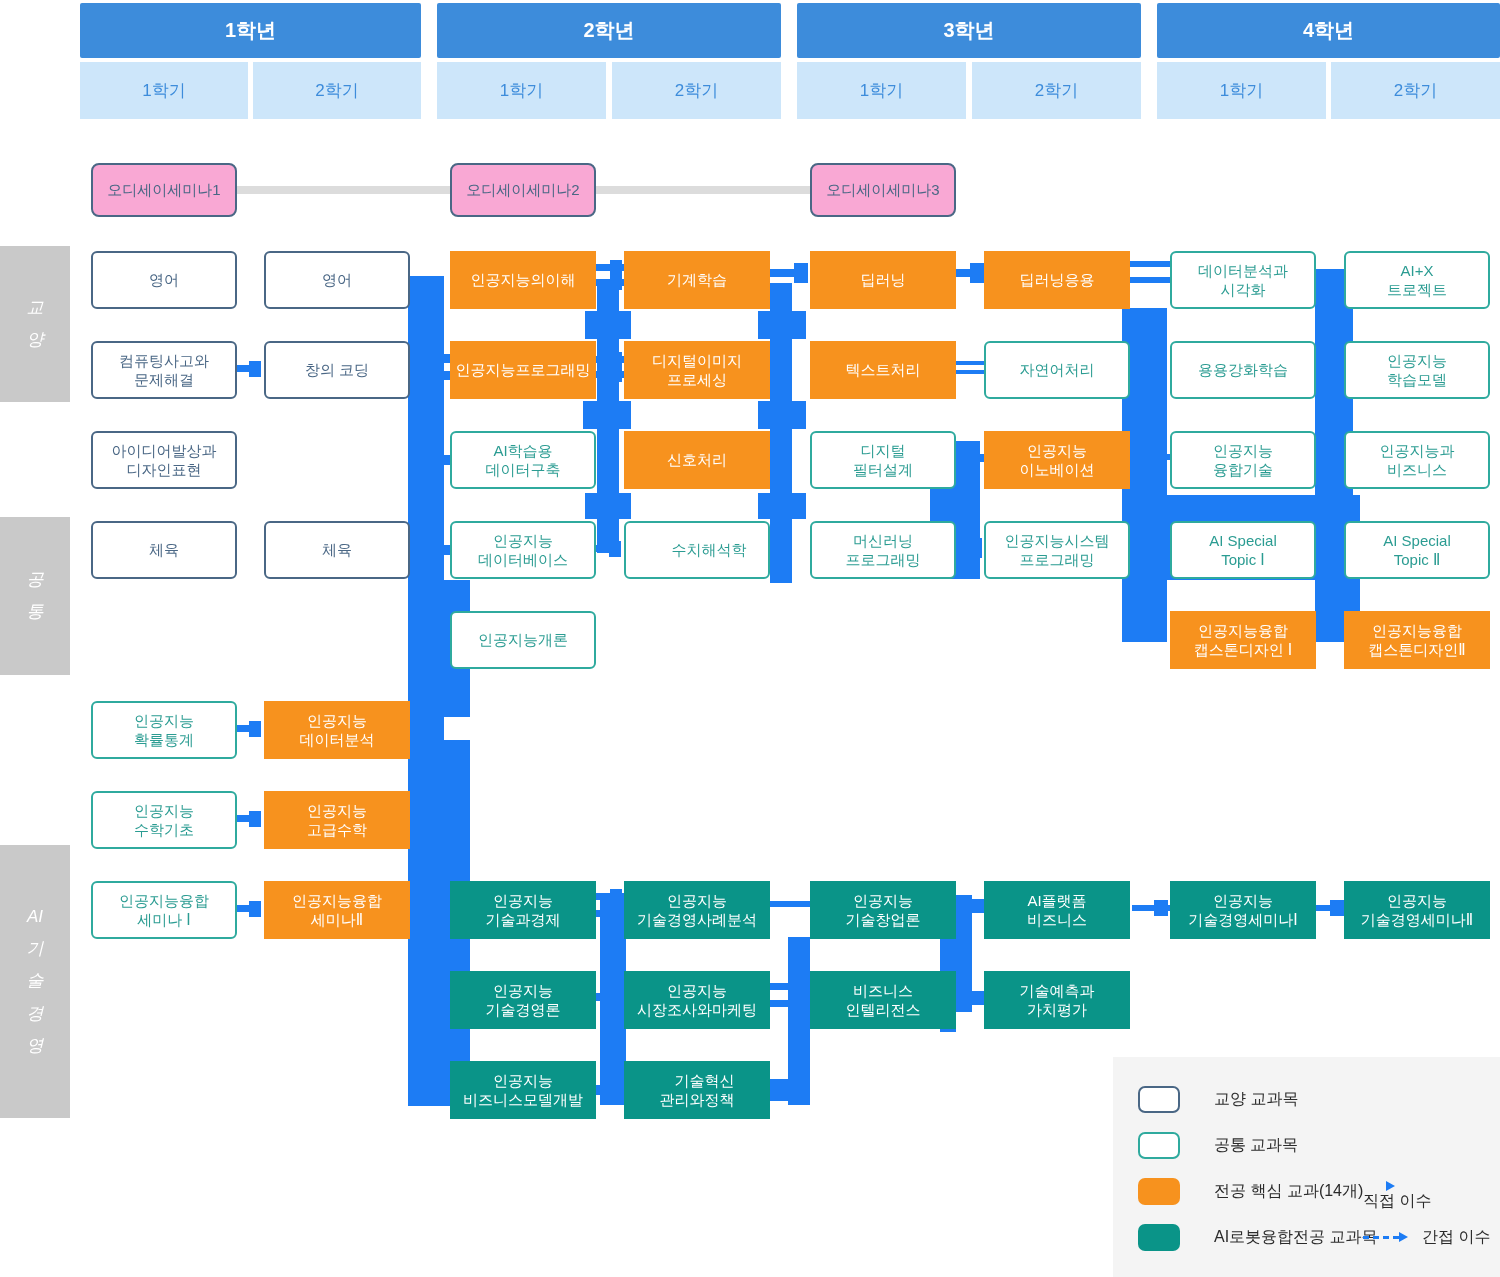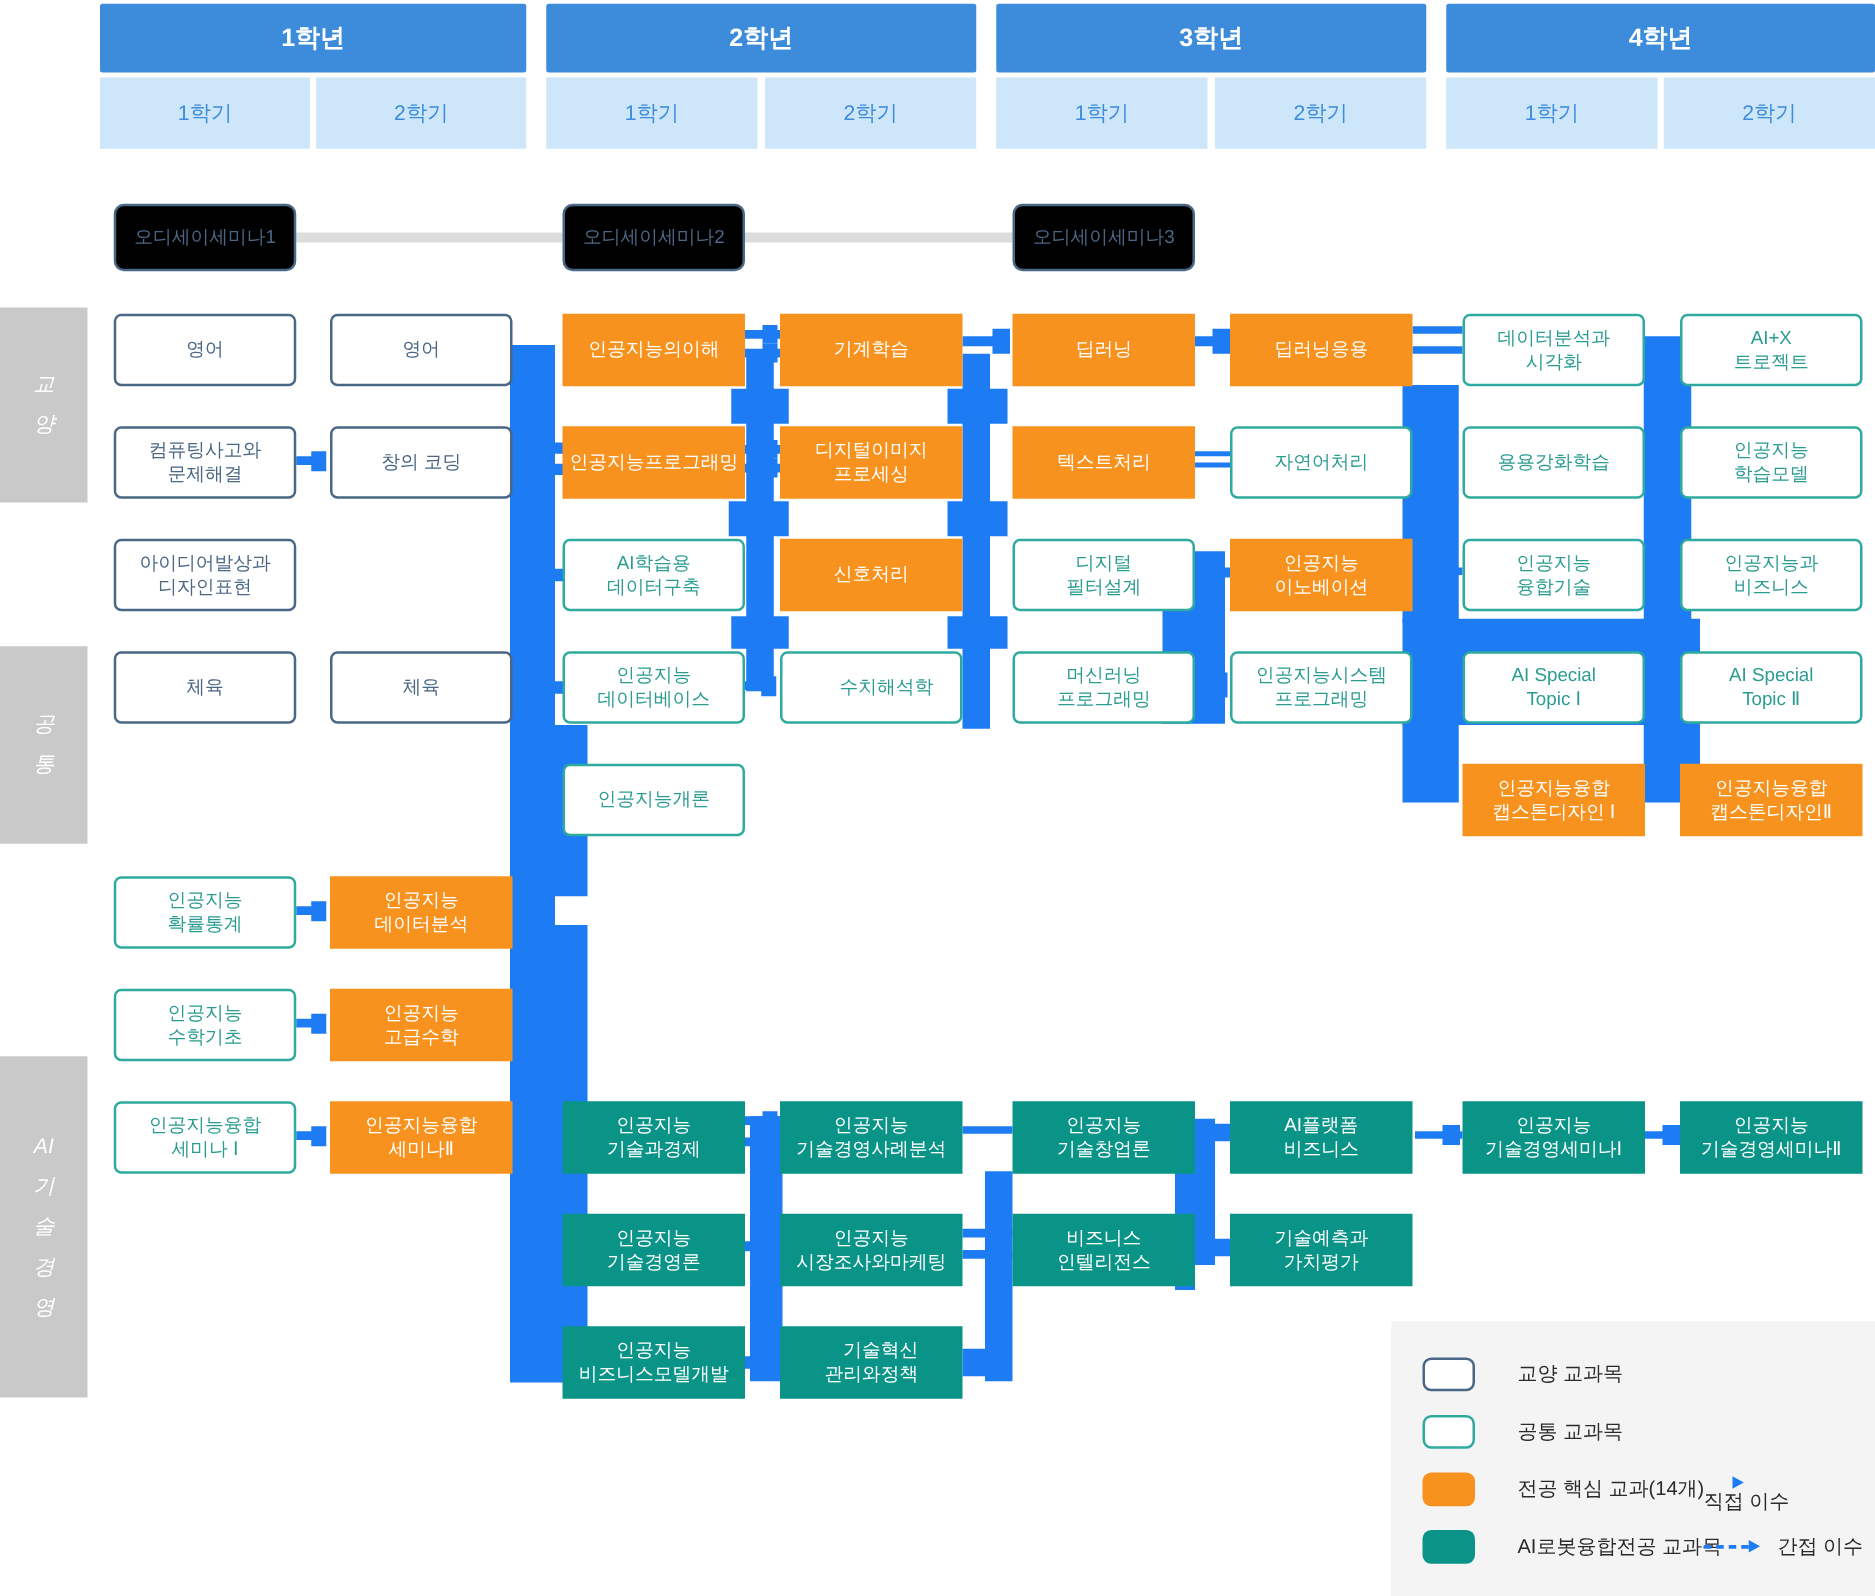--- a/index.html
+++ b/index.html
@@ -27,21 +27,21 @@
   .side span{display:block;width:32px;text-align:center;word-break:break-all;line-height:1.9;font-style:italic;}
   
   .box{
     position:absolute;width:146px;height:58px;display:flex;align-items:center;justify-content:center;
     text-align:center;white-space:pre-line;font-size:15px;line-height:1.3;z-index:3;
   }
   .box.liberal{background:#fff;border:2px solid var(--liberal-border,#4a6785);border-radius:6px;color:var(--liberal-border,#4a6785);}
   .box.common{background:#fff;border:2px solid var(--common-border,#2faa9e);border-radius:6px;color:var(--common-text,#2b9c92);}
   .box.core{background:var(--core-orange,#f7921e);color:#fff;}
   .box.airobot{background:var(--airobot-teal,#0a9488);color:#fff;}
-  .box.ody{background:#000000;border:2px solid var(--liberal-border,#4a6785);border-radius:8px;color:var(--liberal-border,#4a6785);width:146px;height:54px;}
+  .box.ody{background:#f9a8d4;border:2px solid var(--liberal-border,#4a6785);border-radius:8px;color:var(--liberal-border,#4a6785);width:146px;height:54px;}
   
   .conn{position:absolute;background:var(--conn-blue,#1d7cf4);z-index:1;}
   .conn.gray{background:#dcdcdc;}
   
   .legend{
     position:absolute;left:1113px;top:1057px;width:387px;height:220px;
     background:var(--legend-bg,#f4f4f4);z-index:4;
   }
   .legend-item{position:absolute;left:25px;display:flex;align-items:center;height:28px;}
   .swatch{width:42px;height:27px;border-radius:7px;margin-right:34px;flex:0 0 auto;}
@@ -258,21 +258,21 @@
 비즈니스모델개발</div>
       <div class="box airobot" style="left: 624px; top: 1061px; text-align: right;">기술혁신
 관리와정책</div>
     </div>
 
   <div class="legend">
     <div class="legend-item" style="top:28px;">
       <div class="swatch liberal"></div>
       <div class="legend-label">교양 교과목</div>
     </div>
-    <div class="legend-item" style="top:74px;">
+    <div class="legend-item" style="top:74px;font-family:Liberation Serif, serif;">
       <div class="swatch common"></div>
       <div class="legend-label">공통 교과목</div>
     </div>
     <div class="legend-item" style="top:120px;">
       <div class="swatch core"></div>
       <div class="legend-label">전공 핵심 교과(14개)</div>
     </div>
     <div class="legend-item" style="top:166px;">
       <div class="swatch airobot"></div>
       <div class="legend-label">AI로봇융합전공 교과목</div>

